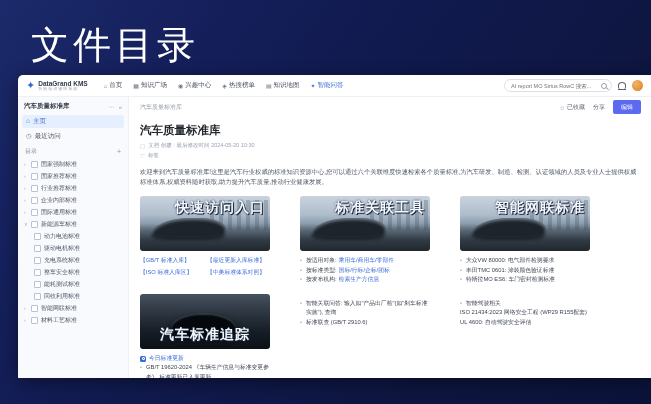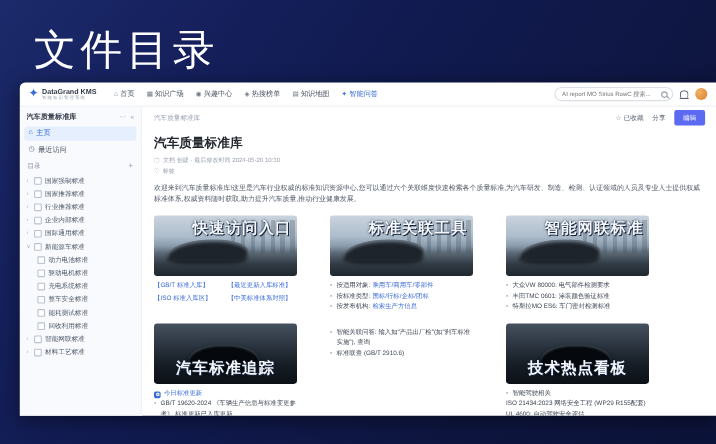--- a/index.html
+++ b/index.html
@@ -350,24 +350,20 @@
                 <span>智能关联问答: 输入如"产品出厂检"(如"刹车标准实施"), 查询</span>
               </div>
             <div class="brow">
                 <span class="dot">•</span>
                 <span>标准联查 (GB/T 2910.6)</span>
               </div>
           </div>
         </div>
 
         <div class="card">
-          <div class="banner dark">
-            <span class="car"></span>
-            <span class="btitle pos-bc">技术热点看板</span>
-          </div>
           <div class="cbody">
             <div class="brow">
                 <span class="dot">•</span>
                 <span>智能驾驶相关</span>
               </div>
             <div class="brow">
                 <span>ISO 21434:2023 网络安全工程 (WP29 R155配套)</span>
               </div>
             <div class="brow">
                 <span>UL 4600: 自动驾驶安全评估</span>

